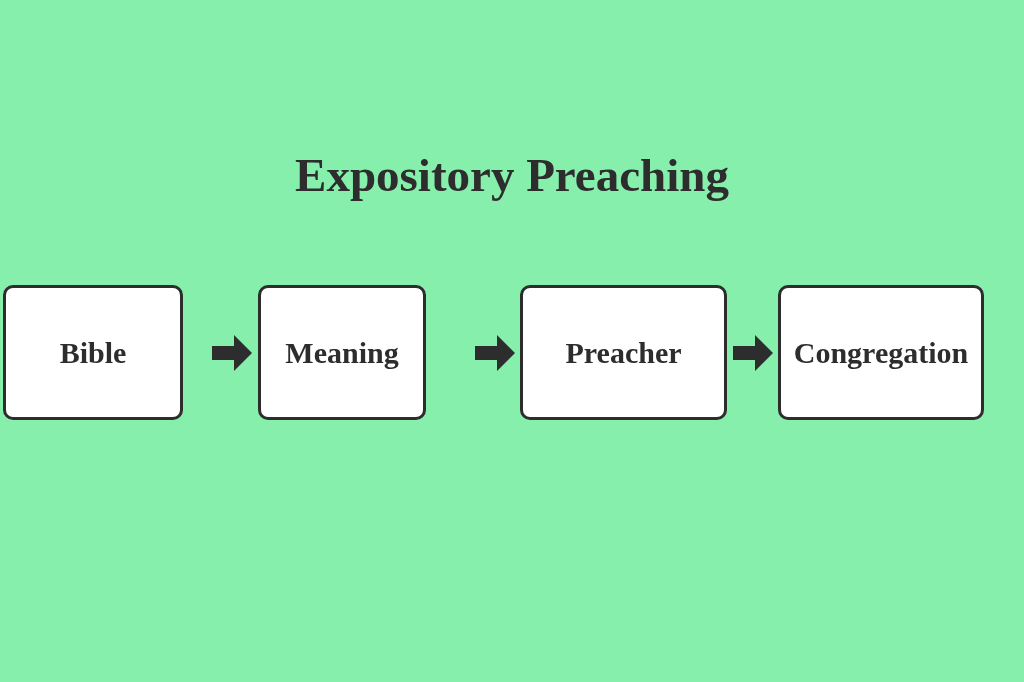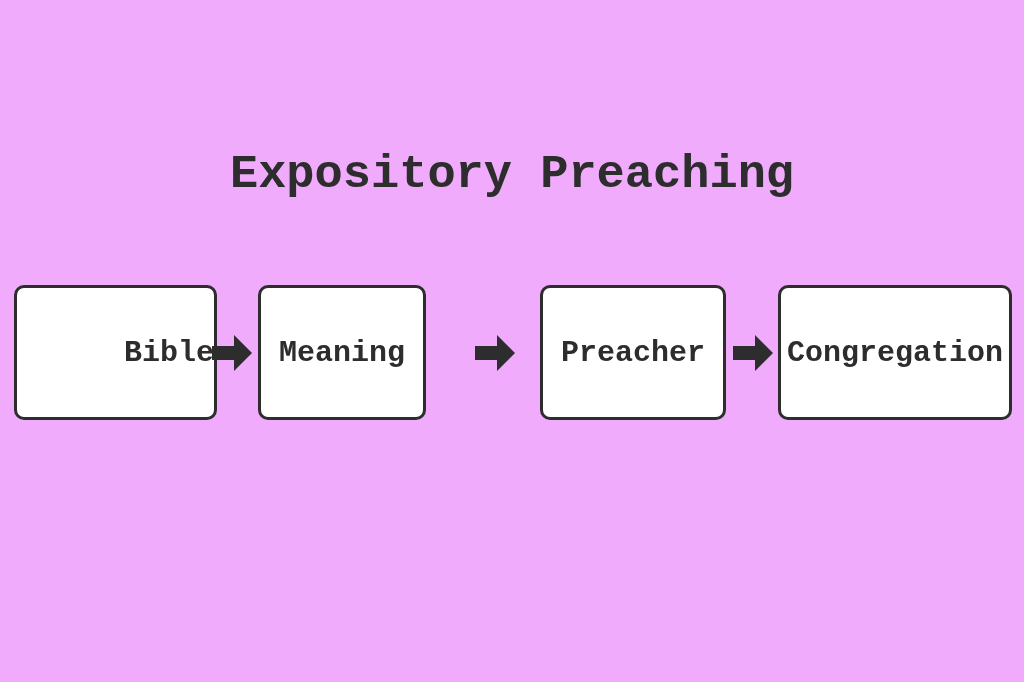--- a/index.html
+++ b/index.html
@@ -4,22 +4,22 @@
 <style>
   html, body {
     margin: 0;
     padding: 0;
     background: #ffffff;
   }
   .canvas {
     position: relative;
     width: 1024px;
     height: 682px;
-    background: #f0abfc;
-    font-family: Liberation Mono, monospace;
+    background: #86efac;
+    font-family: Liberation Serif, serif;
     overflow: hidden;
   }
   .diagram-title {
     position: absolute;
     top: 148px;
     left: 0;
     width: 100%;
     text-align: center;
     font-size: 47px;
     font-weight: 700;
@@ -37,24 +37,24 @@
     display: flex;
     align-items: center;
     justify-content: center;
   }
   .flow-box .box-label {
     font-size: 30px;
     font-weight: 700;
     color: #2d2d2d;
     white-space: nowrap;
   }
-  .box-bible        { left: 14px;   width: 203px; justify-content: flex-end; }
+  .box-bible        { left: 3px;   width: 180px; }
   .box-meaning      { left: 258px; width: 168px; }
-  .box-preacher     { left: 540px; width: 186px; }
-  .box-congregation { left: 778px; width: 234px; }
+  .box-preacher     { left: 520px; width: 207px; }
+  .box-congregation { left: 778px; width: 206px; }
   .flow-arrow {
     position: absolute;
     top: 335px;
     width: 40px;
     height: 36px;
   }
   .arrow-1 { left: 212px; }
   .arrow-2 { left: 475px; }
   .arrow-3 { left: 733px; }
   .flow-arrow svg { display: block; }

